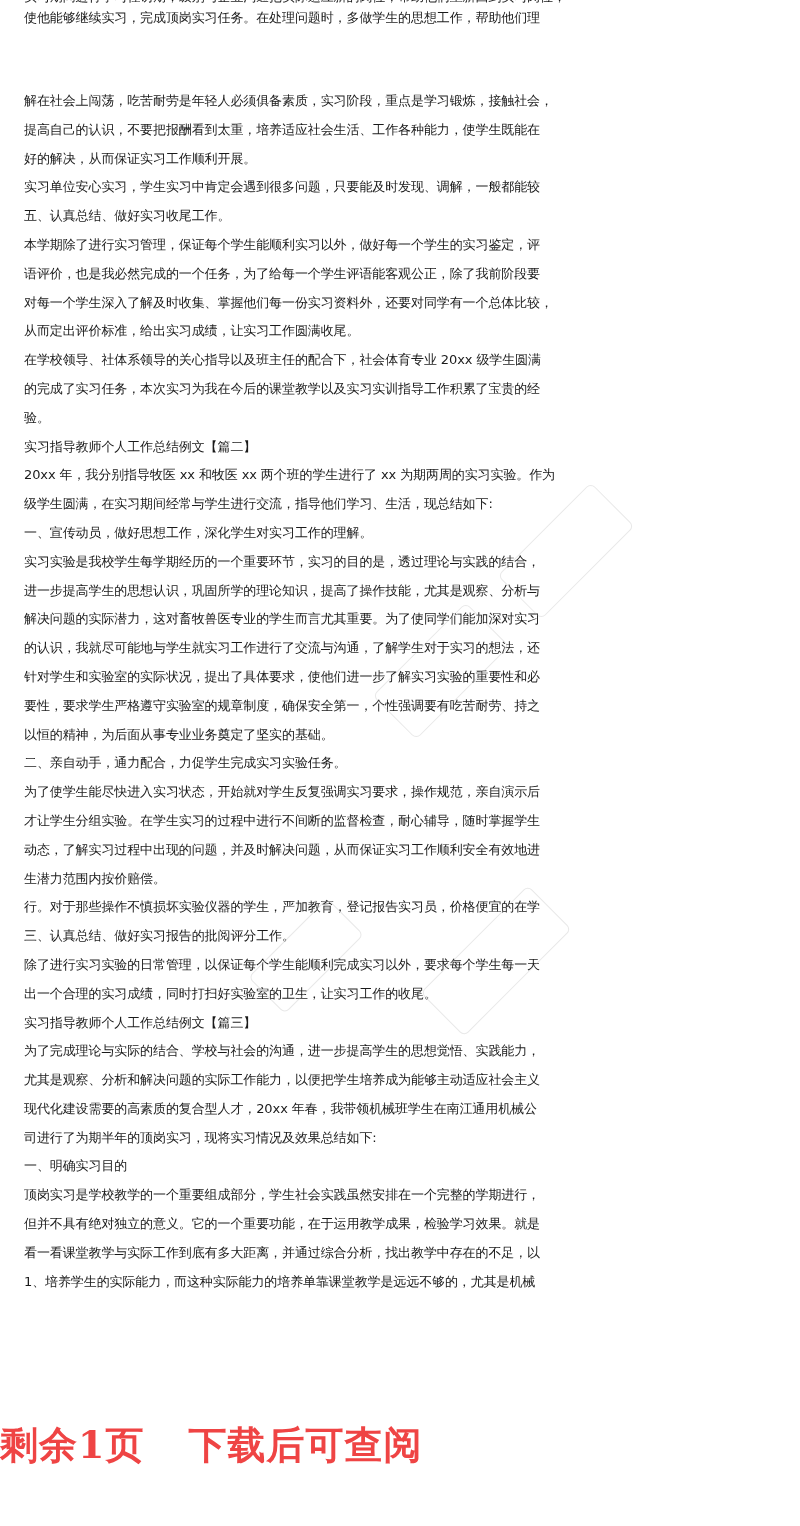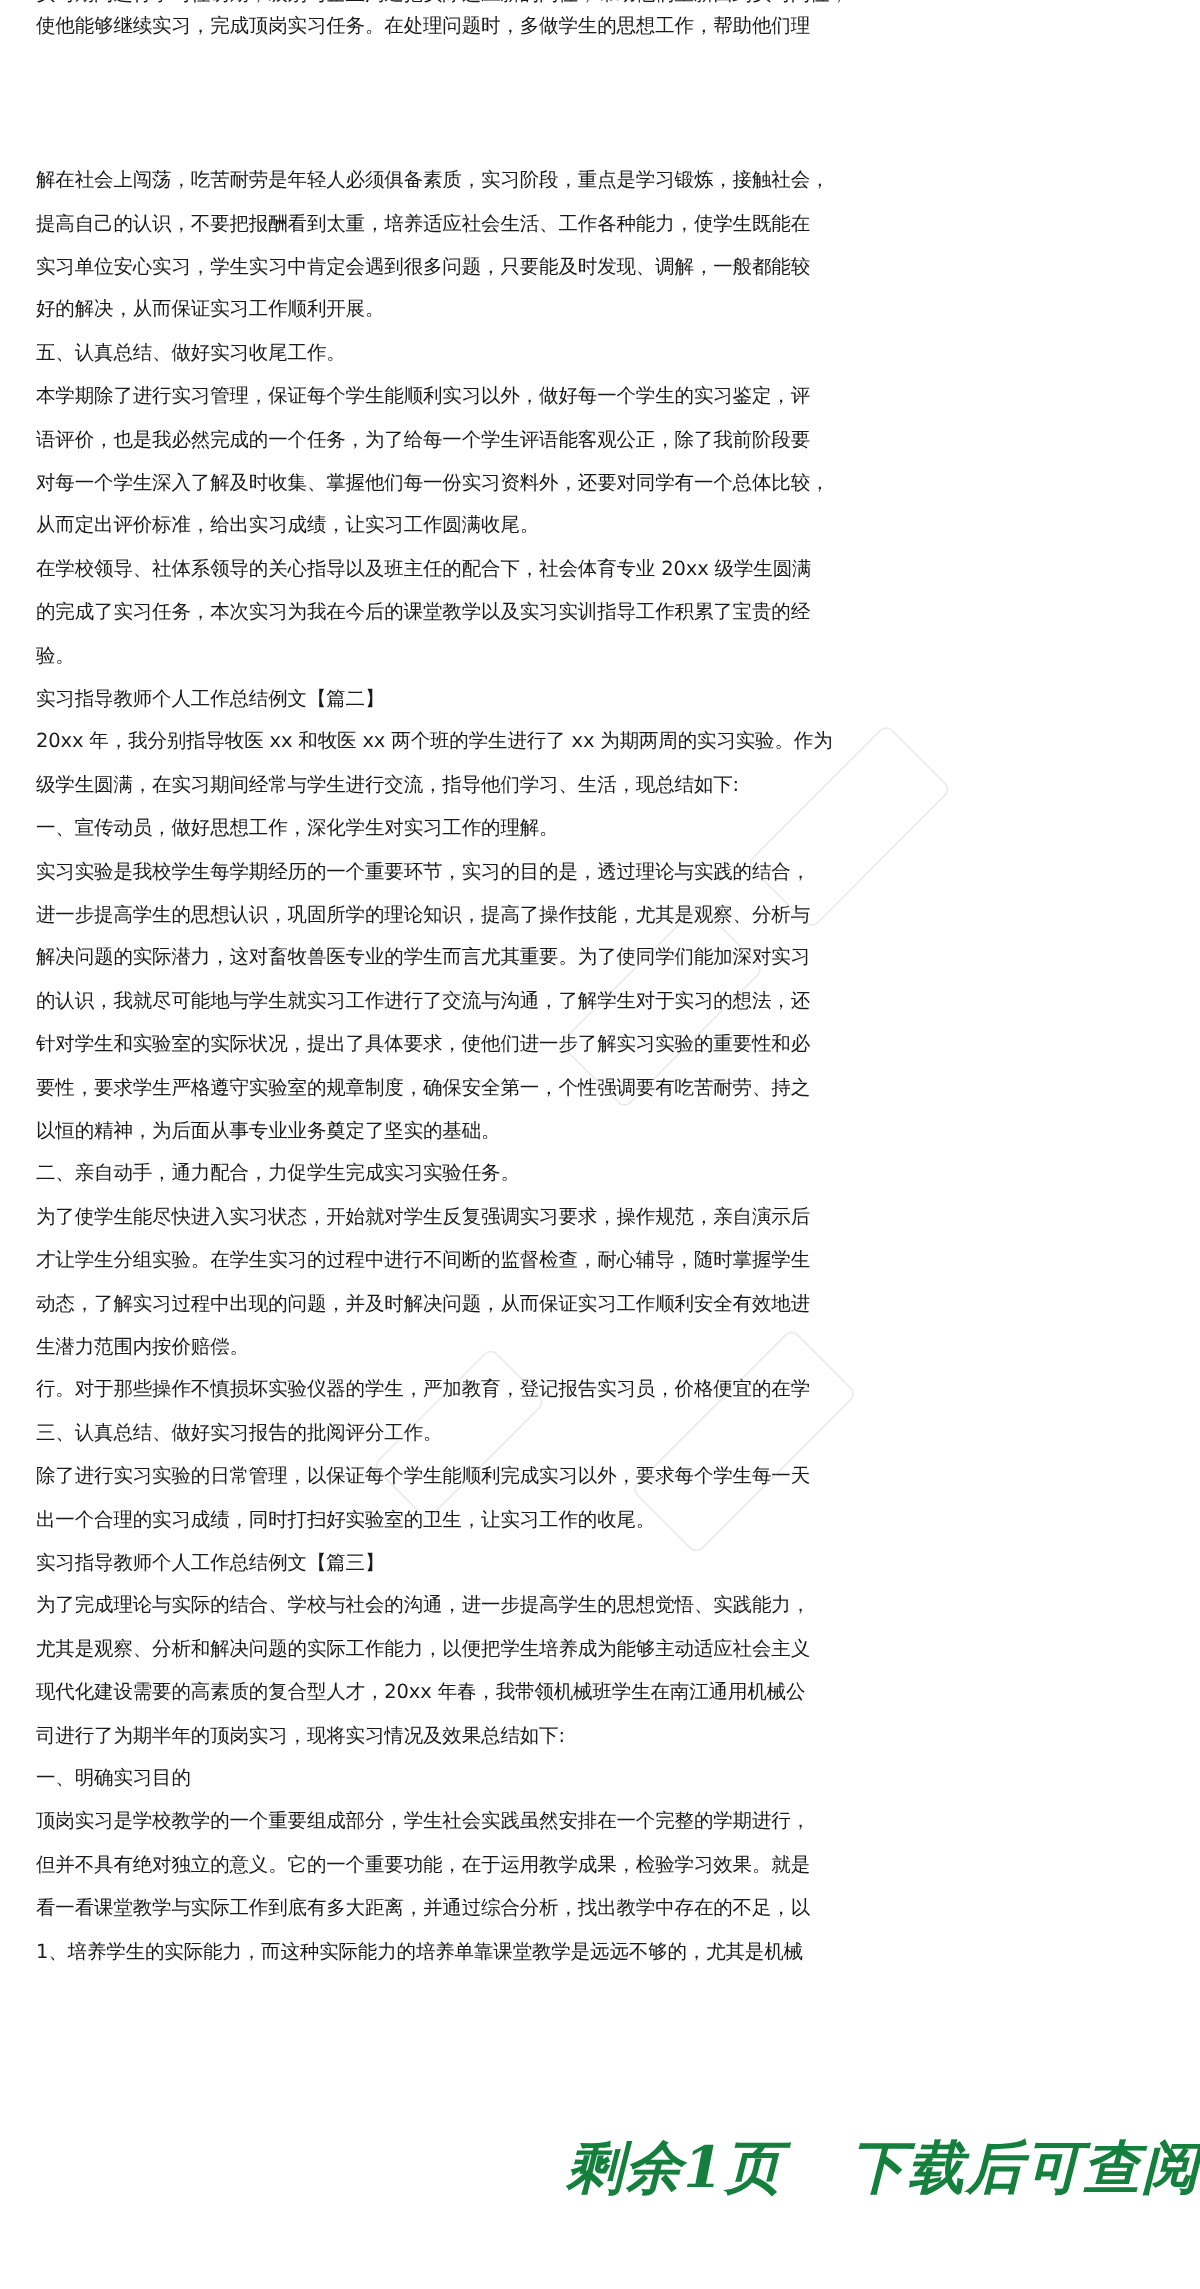--- a/index.html
+++ b/index.html
@@ -15,42 +15,42 @@
     white-space: nowrap; overflow: visible; letter-spacing: -0.1px;
   }
   .cut-top { position: absolute; left: 24px; top: -17px; width: 756px; }
   .watermark {
     position: absolute; pointer-events: none;
     border: 1.5px solid rgba(190,190,190,0.35);
     border-radius: 6px;
     transform: rotate(-45deg);
   }
   .footer-banner {
-    position: absolute; left: 0; top: 1420px; width: 800px; text-align: right;
+    position: absolute; left: 0; top: 1420px; width: 800px; text-align: left;
     font-family: "DejaVu Serif", "Liberation Serif", serif;
-    font-weight: bold; font-size: 38px; color: #15803d; letter-spacing: 1px; font-style: italic;
+    font-weight: bold; font-size: 38px; color: #ef4444; letter-spacing: 1px;
   }
   .footer-banner .gap { display: inline-block; width: 44px; }
 </style>
 </head>
 <body>
 
 <div class="page">
 
   <div class="cut-top line">实习期间进行学习往访期，级别与企业沟通把实际适应新的岗位，帮助他们重新回到实习岗位，</div>
 
   <div class="block" style="top:4px;">
     <div class="line">使他能够继续实习，完成顶岗实习任务。在处理问题时，多做学生的思想工作，帮助他们理</div>
   </div>
 
-  <div class="block" style="top:87px;margin-top:20px;">
+  <div class="block" style="top:87px;">
     <div class="line">解在社会上闯荡，吃苦耐劳是年轻人必须俱备素质，实习阶段，重点是学习锻炼，接触社会，</div>
     <div class="line">提高自己的认识，不要把报酬看到太重，培养适应社会生活、工作各种能力，使学生既能在</div>
+    <div class="line">好的解决，从而保证实习工作顺利开展。</div>
     <div class="line">实习单位安心实习，学生实习中肯定会遇到很多问题，只要能及时发现、调解，一般都能较</div>
-    <div class="line">好的解决，从而保证实习工作顺利开展。</div>
     <div class="line">五、认真总结、做好实习收尾工作。</div>
     <div class="line">本学期除了进行实习管理，保证每个学生能顺利实习以外，做好每一个学生的实习鉴定，评</div>
     <div class="line">语评价，也是我必然完成的一个任务，为了给每一个学生评语能客观公正，除了我前阶段要</div>
     <div class="line">对每一个学生深入了解及时收集、掌握他们每一份实习资料外，还要对同学有一个总体比较，</div>
     <div class="line">从而定出评价标准，给出实习成绩，让实习工作圆满收尾。</div>
     <div class="line">在学校领导、社体系领导的关心指导以及班主任的配合下，社会体育专业 20xx 级学生圆满</div>
     <div class="line">的完成了实习任务，本次实习为我在今后的课堂教学以及实习实训指导工作积累了宝贵的经</div>
     <div class="line">验。</div>
     <div class="line">实习指导教师个人工作总结例文【篇二】</div>
     <div class="line">20xx 年，我分别指导牧医 xx 和牧医 xx 两个班的学生进行了 xx 为期两周的实习实验。作为</div>

